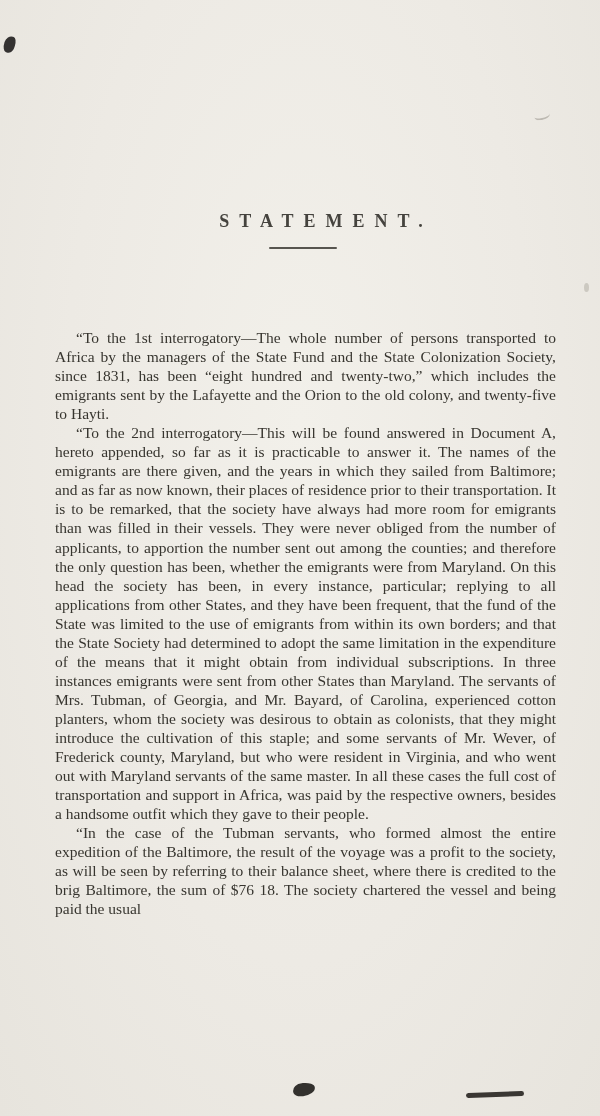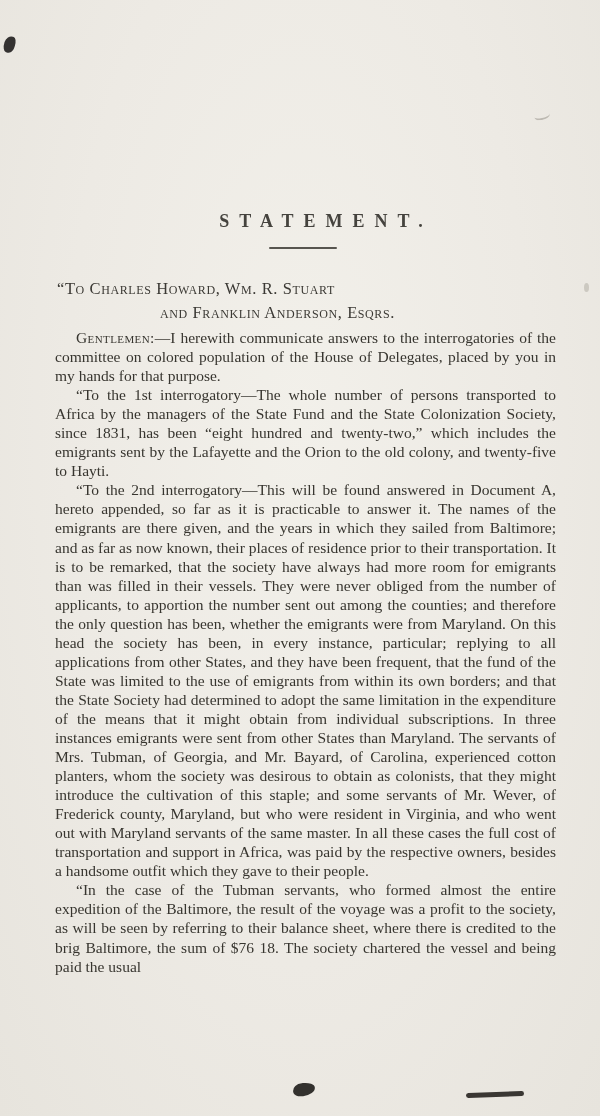--- a/index.html
+++ b/index.html
@@ -118,27 +118,22 @@
 </style>
 </head>
 <body>
 
 <div class="page">
 
   <h1 class="title">STATEMENT.</h1>
 
   <div class="title-rule"></div>
 
-  <div class="salutation">
-    <div class="sc sal-line-1">“To Charles Howard, Wm. R. Stuart</div>
-    <div class="sc sal-line-2">and Franklin Anderson, Esqrs.</div>
-  </div>
 
   <div class="doc-body">
-    <p><span class="sc lead">Gentlemen:</span><span>—I herewith communicate answers to the interrogatories of the committee on colored population of the House of Delegates, placed by you in my hands for that purpose.</span></p>
     <p>“To the 1st interrogatory—The whole number of persons transported to Africa by the managers of the State Fund and the State Colonization Society, since 1831, has been “eight hundred and twenty-two,” which includes the emigrants sent by the Lafayette and the Orion to the old colony, and twenty-five to Hayti.</p>
     <p>“To the 2nd interrogatory—This will be found answered in Document A, hereto appended, so far as it is practicable to answer it. The names of the emigrants are there given, and the years in which they sailed from Baltimore; and as far as now known, their places of residence prior to their transportation.  It is to be remarked, that the society have always had more room for emigrants than was filled in their vessels.  They were never obliged from the number of applicants, to apportion the number sent out among the counties; and therefore the only question has been, whether the emigrants were from Maryland.  On this head the society has been, in every instance, particular; replying to all applications from other States, and they have been frequent, that the fund of the State was limited to the use of emigrants from within its own borders; and that the State Society had determined to adopt the same limitation in the expenditure of the means that it might obtain from individual subscriptions. In three instances emigrants were sent from other States than Maryland.  The servants of Mrs. Tubman, of Georgia, and Mr. Bayard, of Carolina, experienced cotton planters, whom the society was desirous to obtain as colonists, that they might introduce the cultivation of this staple; and some servants of Mr. Wever, of Frederick county, Maryland, but who were resident in Virginia, and who went out with Maryland servants of the same master.  In all these cases the full cost of transportation and support in Africa, was paid by the respective owners, besides a handsome outfit which they gave to their people.</p>
     <p>“In the case of the Tubman servants, who formed almost the entire expedition of the Baltimore, the result of the voyage was a profit to the society, as will be seen by referring to their balance sheet, where there is credited to the brig Baltimore, the sum of $76 18.  The society chartered the vessel and being paid the usual</p>
   </div>
 
   <div class="artifact blob-top-left"></div>
   <div class="artifact squiggle-top-right"></div>
   <div class="artifact speck-right-edge"></div>
   <div class="artifact blob-bottom"></div>
   <div class="artifact dash-bottom-right"></div>

